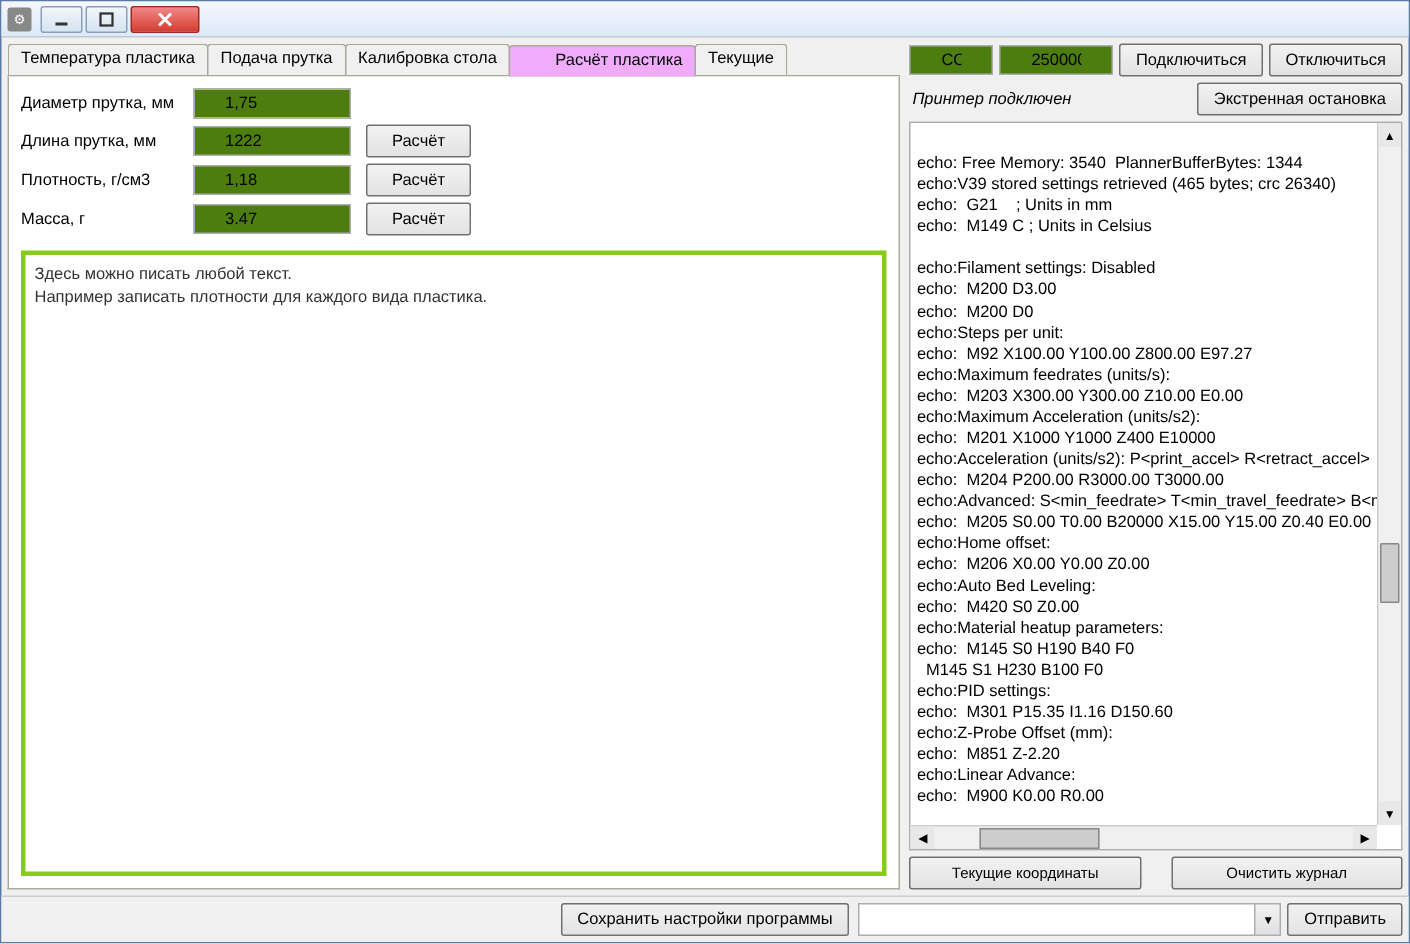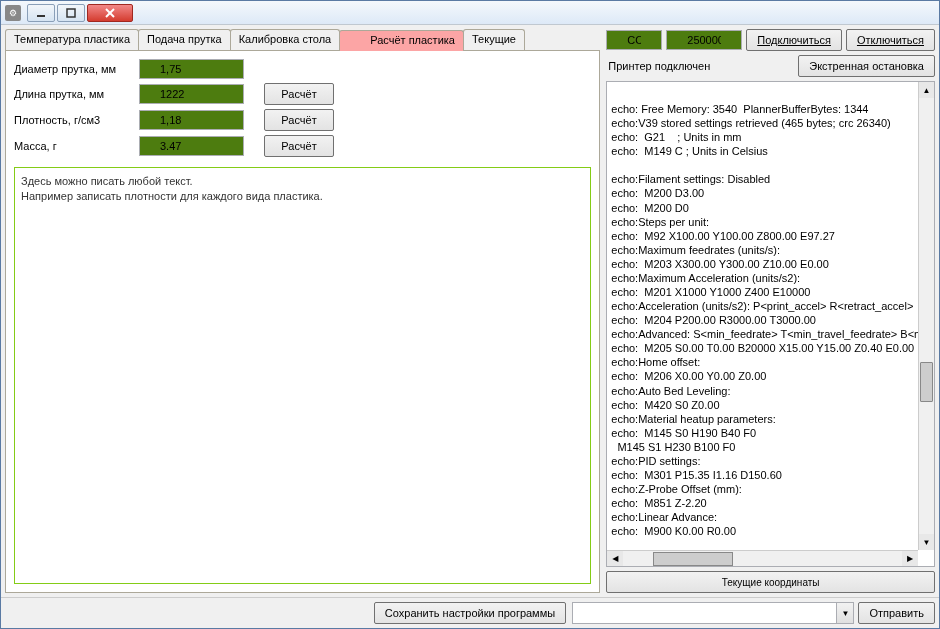--- a/index.html
+++ b/index.html
@@ -9,36 +9,36 @@
 .titlebar .icon { width: 16px; height: 16px; background: #888; margin-right: 6px; display: flex; align-items: center; justify-content: center; color: #fff; font-size: 9px; border-radius: 2px; }
 .titlebar .title { flex: 1; color: #333; }
 .titlebar .win-btns { display: flex; gap: 2px; }
 .win-btn { width: 28px; height: 18px; border: 1px solid #8a9fb8; background: linear-gradient(#f2f6fa, #d6e4f2); border-radius: 2px; display: flex; align-items: center; justify-content: center; }
 .win-btn.close { width: 46px; background: linear-gradient(#f28888, #d43c2f); border-color: #a02820; color: #fff; font-weight: bold; }
 .win-btn svg { width: 10px; height: 10px; }
 .content { flex: 1; display: flex; padding: 4px; gap: 6px; }
 .left-panel { width: 708px; display: flex; flex-direction: column; }
 .tabs { display: flex; border-bottom: 1px solid #aca899; height: 22px; }
 .tab { padding: 3px 8px; border: 1px solid #aca899; border-bottom: none; background: #f0f0f0; margin-right: -1px; border-radius: 3px 3px 0 0; cursor: default; }
-.tab.active { background: #fca5a5; position: relative; top: 1px; z-index: 1; padding-left: 30px; }
+.tab.active { background: #f0abfc; position: relative; top: 1px; z-index: 1; padding-left: 30px; }
 .tab-body { border: 1px solid #aca899; border-top: none; background: #fff; flex: 1; padding: 8px; display: flex; flex-direction: column; }
-.form-grid { display: grid; grid-template-columns: 105px 105px 70px; gap: 4px 20px; align-items: center; margin-bottom: 8px; }
+.form-grid { display: grid; grid-template-columns: 105px 105px 70px; gap: 4px 10px; align-items: center; margin-bottom: 8px; }
 .form-label { color: #000; }
 .text-input { height: 20px; border: 1px solid #abadb3; padding: 0 20px; background: #4d7c0f; }
 .btn { height: 22px; border: 1px solid #707070; background: linear-gradient(#f2f2f2, #e3e3e3); padding: 0 10px; cursor: default; border-radius: 2px; }
 .btn.highlight { background: linear-gradient(#fdeeee, #fbe1e1); border-color: #c08080; }
-.note-area { flex: 1; border: 1px solid #84cc16; background: #fff; padding: 6px; margin-top: 2px; white-space: pre-wrap; color: #333; line-height: 1.35; }
+.note-area { flex: 1; border: 3px solid #84cc16; background: #fff; padding: 6px; margin-top: 2px; white-space: pre-wrap; color: #333; line-height: 1.35; }
 .right-panel { flex: 1; display: flex; flex-direction: column; gap: 4px; }
 .conn-row { display: flex; gap: 4px; align-items: center; }
 .conn-row .text-input { flex: 0 0 auto; }
 .conn-row .text-input.port { width: 56px; }
 .conn-row .text-input.baud { width: 76px; }
-.conn-row .btn { flex: 1; text-decoration: underline; }
+.conn-row .btn { flex: 1; }
 .status-row { display: flex; gap: 6px; align-items: center; }
-.status-row .status { flex: 1; color: #000; padding: 4px 2px; }
+.status-row .status { flex: 1; color: #000; padding: 4px 2px; font-style: italic; }
 .log-box { flex: 1; border: 1px solid #abadb3; background: #fff; position: relative; overflow: hidden; }
 .log-inner { position: absolute; inset: 0; padding: 20px 4px; white-space: pre; color: #000; line-height: 1.28; font-size: 11px; overflow: hidden; }
 .vscroll { position: absolute; right: 0; top: 0; bottom: 16px; width: 16px; background: #f0f0f0; border-left: 1px solid #ccc; }
 .vscroll .thumb { position: absolute; left: 1px; right: 1px; top: 280px; height: 40px; background: #cdcdcd; border: 1px solid #888; border-radius: 1px; }
 .vscroll .up, .vscroll .down { position: absolute; left: 0; right: 0; height: 16px; background: #e8e8e8; display: flex; align-items: center; justify-content: center; font-size: 8px; }
 .vscroll .up { top: 0; }
 .vscroll .down { bottom: 0; }
 .hscroll { position: absolute; left: 0; right: 16px; bottom: 0; height: 16px; background: #f0f0f0; border-top: 1px solid #ccc; display: flex; align-items: center; }
 .hscroll .left, .hscroll .right { width: 16px; height: 16px; background: #e8e8e8; display: flex; align-items: center; justify-content: center; font-size: 8px; }
 .hscroll .track { flex: 1; position: relative; height: 14px; }
@@ -166,20 +166,21 @@
         <div class="hscroll">
           <div class="left">◀</div>
           <div class="track">
               <div class="thumb"></div>
             </div>
           <div class="right">▶</div>
         </div>
       </div>
       <div class="coord-row">
         <button class="btn">Текущие координаты</button>
+        <button class="btn">Очистить журнал</button>
       </div>
     </div>
   </div>
 
   <div class="bottom-bar">
     <div class="spacer"></div>
     <button class="btn">Сохранить настройки программы</button>
     <div class="cmd-row">
       <div class="combo">
         <input value="" style="">

